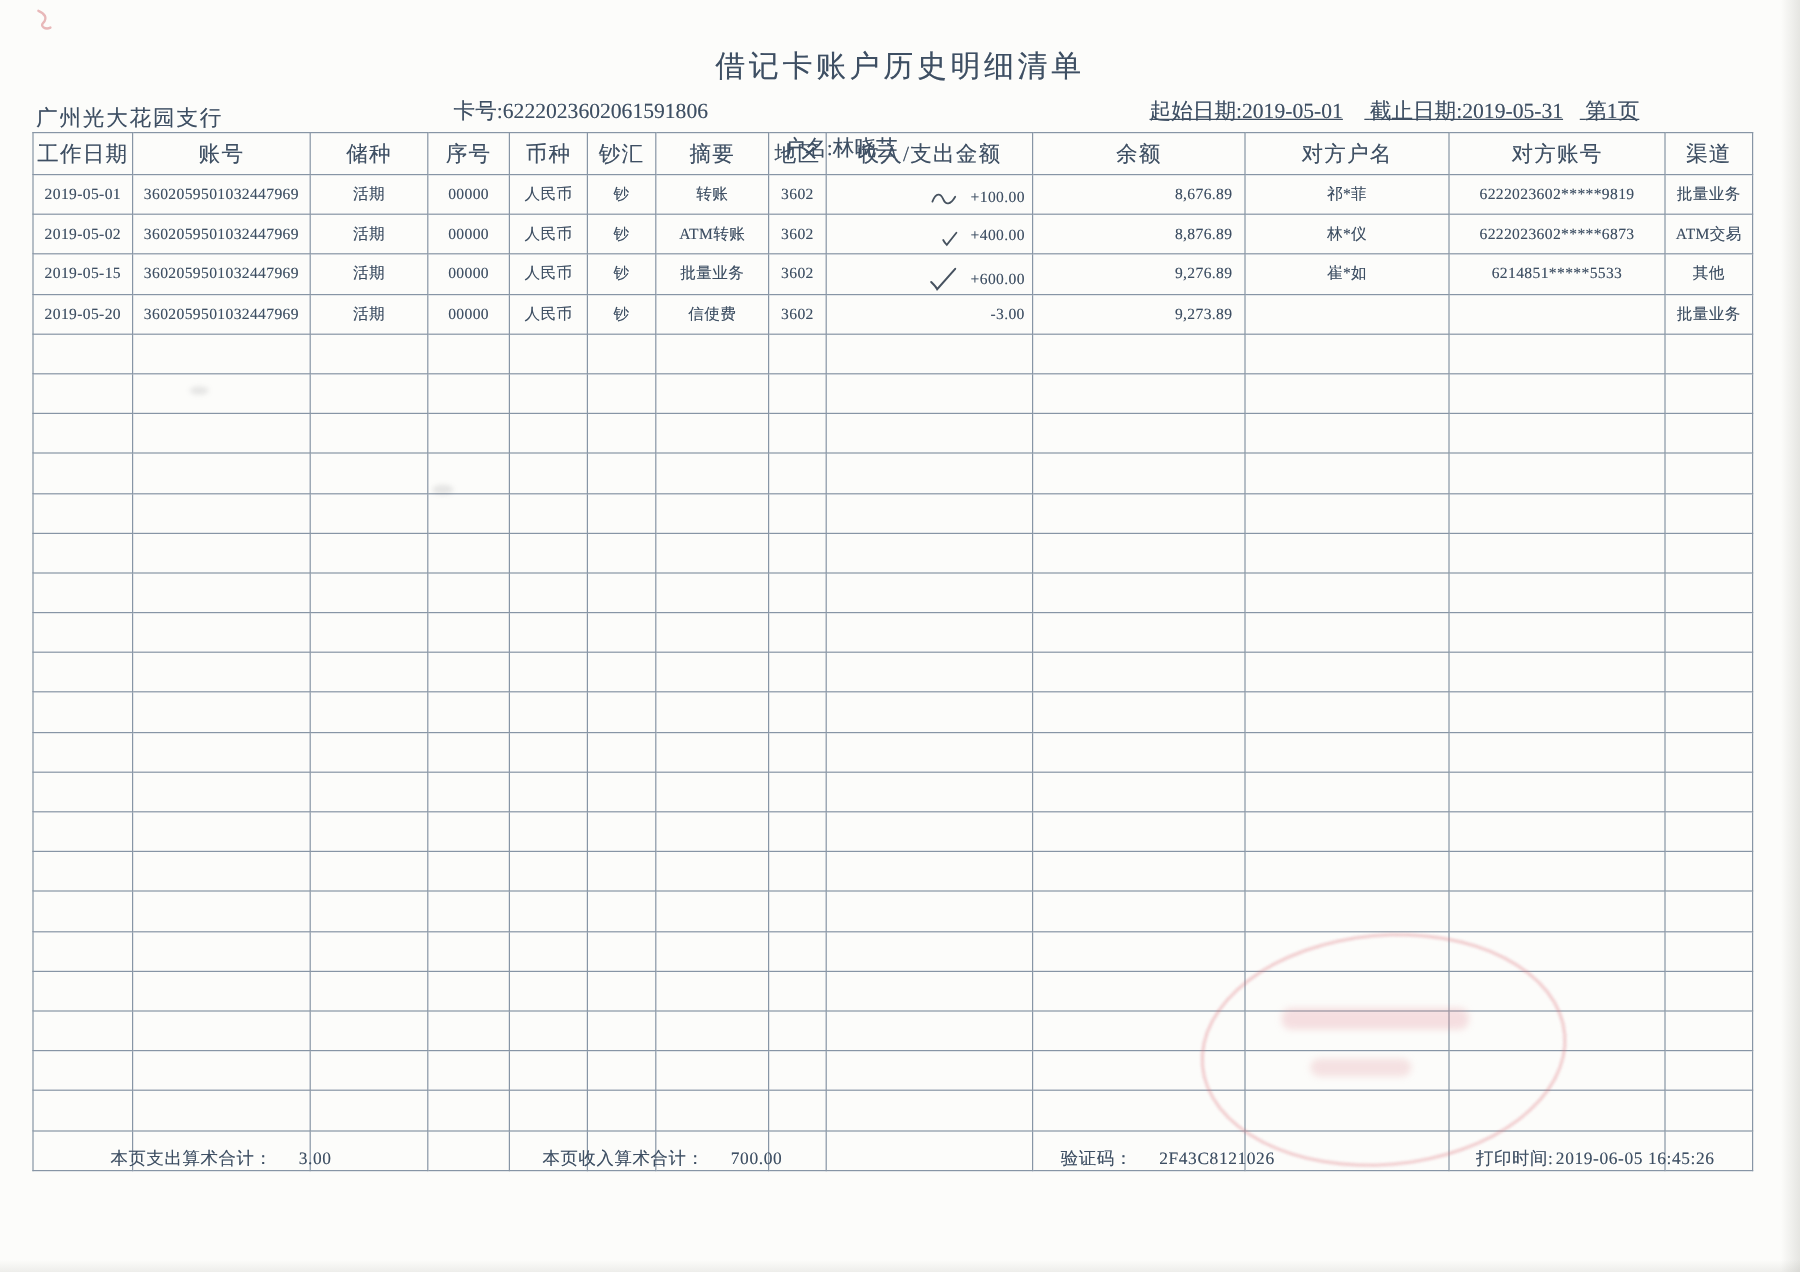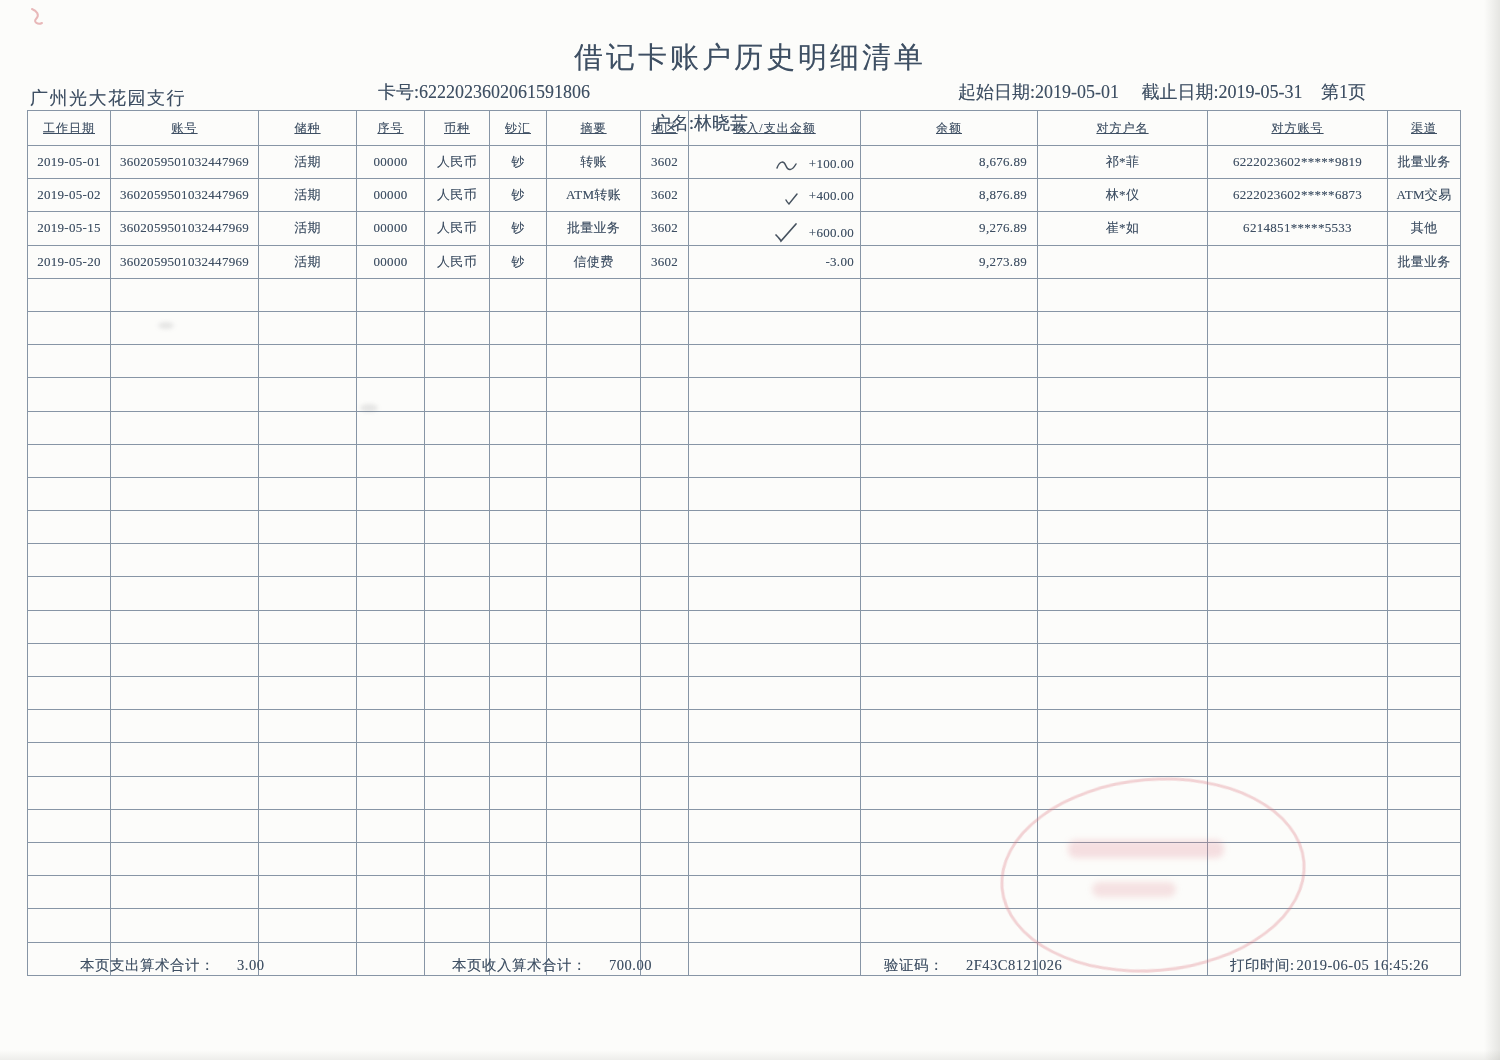--- a/index.html
+++ b/index.html
@@ -9,46 +9,46 @@
     font-family:"Liberation Serif","DejaVu Serif",serif;
     color:var(--ink,#3e4f63);
     text-shadow:0 0 .5px rgba(62,79,99,.45);
   }
   .edge-right{position:absolute;right:0;top:0;width:16px;height:100%;
     background:linear-gradient(to right,rgba(0,0,0,0),rgba(110,110,100,.16));}
   .edge-bottom{position:absolute;left:0;bottom:0;width:100%;height:10px;
     background:linear-gradient(to bottom,rgba(0,0,0,0),rgba(110,110,100,.10));}
 
   .title{position:absolute;left:0;top:38px;width:1500px;text-align:center;
-    font-size:29px;letter-spacing:3px;}
+    font-size:25px;letter-spacing:3px;}
 
   .hdr{position:absolute;top:80px;font-size:18px;white-space:nowrap;}
   .hdr-branch{left:30px;top:86px;letter-spacing:1.5px;}
   .hdr-card{left:378px;}
   .hdr-name{left:653px;margin-top:31px;}
-  .hdr-dates{left:958px;}
+  .hdr-dates{left:958px;text-decoration:underline;}
   .hdr-dates .gap{display:inline-block;width:18px;}
   .hdr-dates .gap2{display:inline-block;width:14px;}
 
   table.stmt{position:absolute;left:27px;top:110px;width:1433px;
     border-collapse:collapse;table-layout:fixed;}
   .stmt th,.stmt td{border:1px solid var(--grid,#8795a5);padding:0;overflow:hidden;
     white-space:nowrap;font-weight:normal;}
-  .stmt th{height:34px;font-size:12px;text-align:center;letter-spacing:1px;text-decoration:underline;}
+  .stmt th{height:34px;font-size:18px;text-align:center;letter-spacing:1px;}
   .stmt td{height:32.2px;font-size:13px;text-align:center;letter-spacing:.3px;}
   .stmt td.c8,.stmt td.c9{text-align:right;}
   .stmt td.c8{padding-right:6px;}
   .stmt td.c9{padding-right:10px;text-align:right;}
   .stmt{border:1.5px solid var(--grid,#8795a5);}
 
   .mark{display:inline-block;position:relative;top:6px;margin-right:10px;opacity:.9;}
 
   .foot{position:absolute;top:956px;font-size:14.5px;white-space:nowrap;letter-spacing:.5px;}
   .foot .val{margin-left:22px;}
-  .f-expense{left:80px;}
+  .f-expense{left:92px;}
   .f-income{left:452px;text-align:center;}
   .f-verify{left:884px;}
   .f-print{left:1230px;}
   .f-print .val{margin-left:2px;}
 
   .stamp{position:absolute;left:1000px;top:778px;width:300px;height:188px;
     border:3px solid rgba(222,120,132,.32);border-radius:50%;
     transform:rotate(-5deg);filter:blur(.7px);}
   .stamp-smudge1{position:absolute;left:1068px;top:840px;width:156px;height:18px;
     background:rgba(222,120,132,.22);filter:blur(3px);border-radius:8px;}

